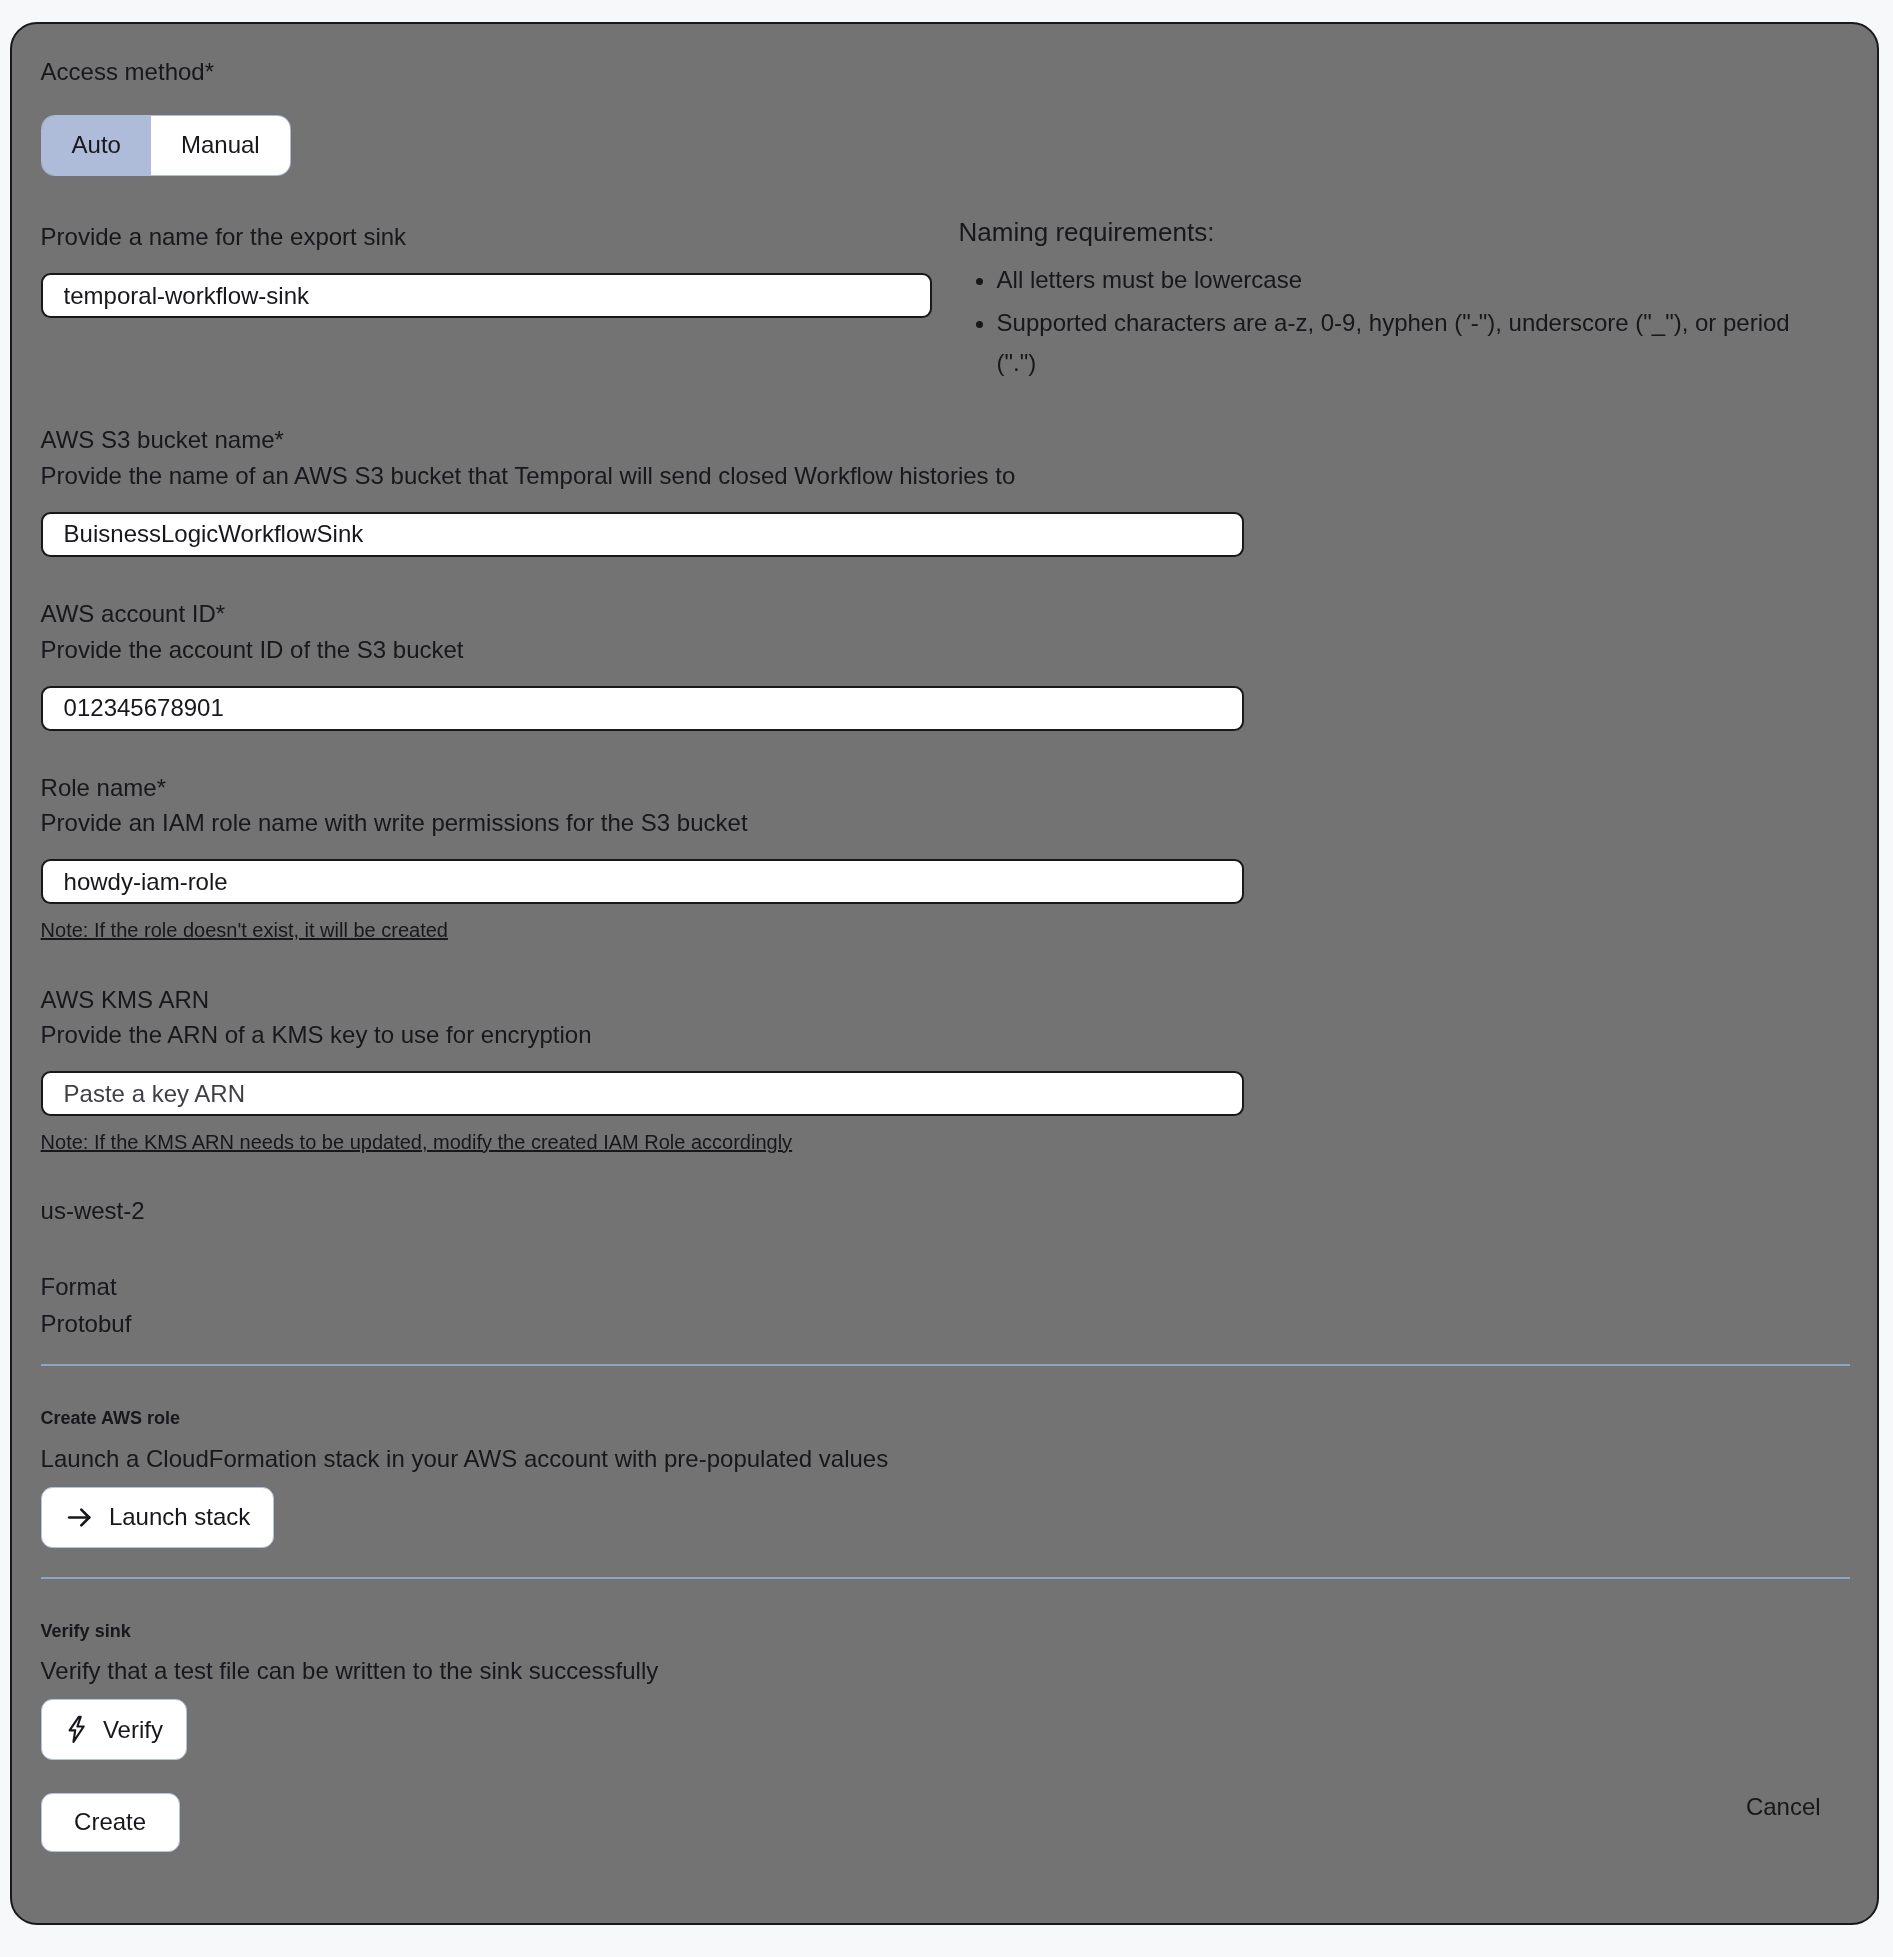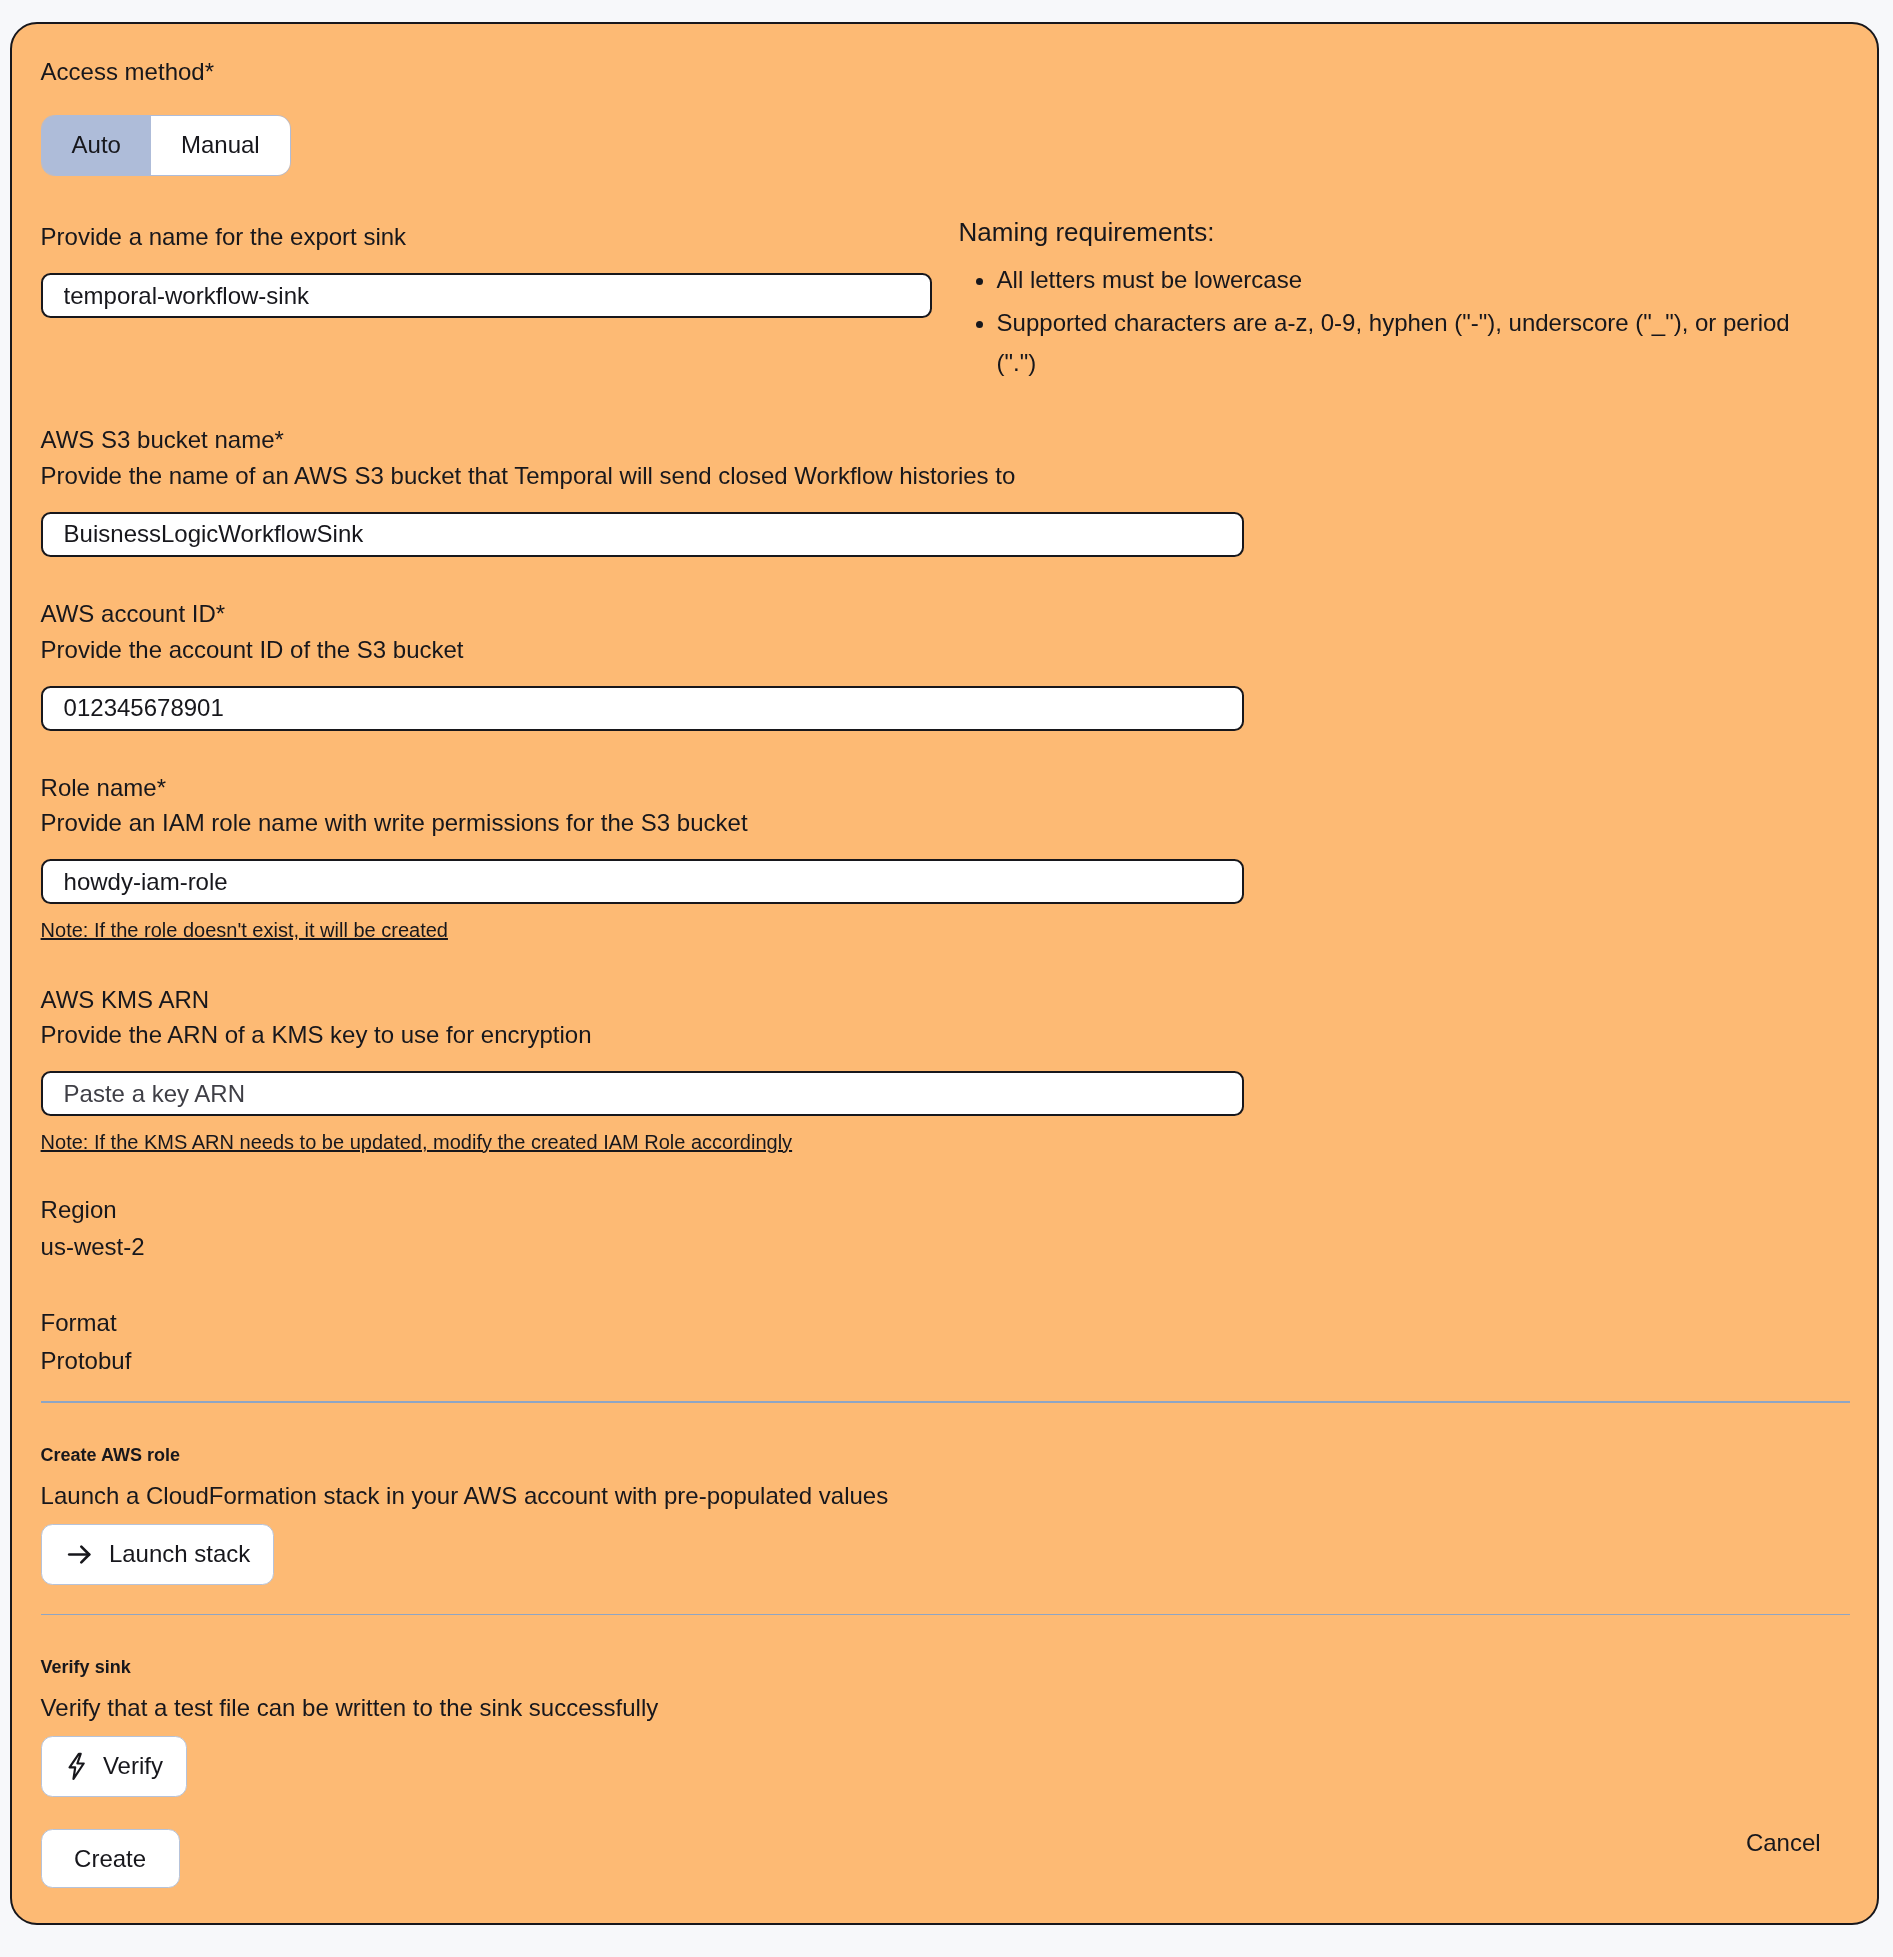--- a/index.html
+++ b/index.html
@@ -6,21 +6,21 @@
   body{
     width:1894px;height:1958px;position:relative;
     background:#f7f8fa;
     font-family:"Liberation Sans","DejaVu Sans",sans-serif;
     color:#17171c;
     -webkit-font-smoothing:antialiased;
   }
   .card{
     position:absolute;left:9.6px;top:22px;
     width:1869px;height:1903px;box-sizing:border-box;
-    background:#fdba74;
+    background:#737373;
     border:2.9px solid #17171c;border-radius:27px;
     padding:32.5px 27px 21px 29px;
   }
   .field-label{font-size:24px;line-height:29px;}
   .field-desc{font-size:24px;line-height:31px;margin-top:5.7px;}
   .text-input{
     display:block;box-sizing:border-box;
     width:1203px;height:45px;margin-top:21px;
     border:2.4px solid #17171c;border-radius:9.6px;
     background:#ffffff;color:#17171c;
@@ -128,21 +128,20 @@
   </div>
 
   <div class="field-block">
     <div class="field-label">AWS KMS ARN</div>
     <div class="field-desc">Provide the ARN of a KMS key to use for encryption</div>
     <input type="text" class="text-input" placeholder="Paste a key ARN" style="">
     <div class="field-note">Note: If the KMS ARN needs to be updated, modify the created IAM Role accordingly</div>
   </div>
 
   <div class="readonly-block">
-    <div class="field-label">Region</div>
     <div class="readonly-value">us-west-2</div>
   </div>
 
   <div class="readonly-block second">
     <div class="field-label">Format</div>
     <div class="readonly-value">Protobuf</div>
   </div>
 
   <div class="divider"></div>
 

